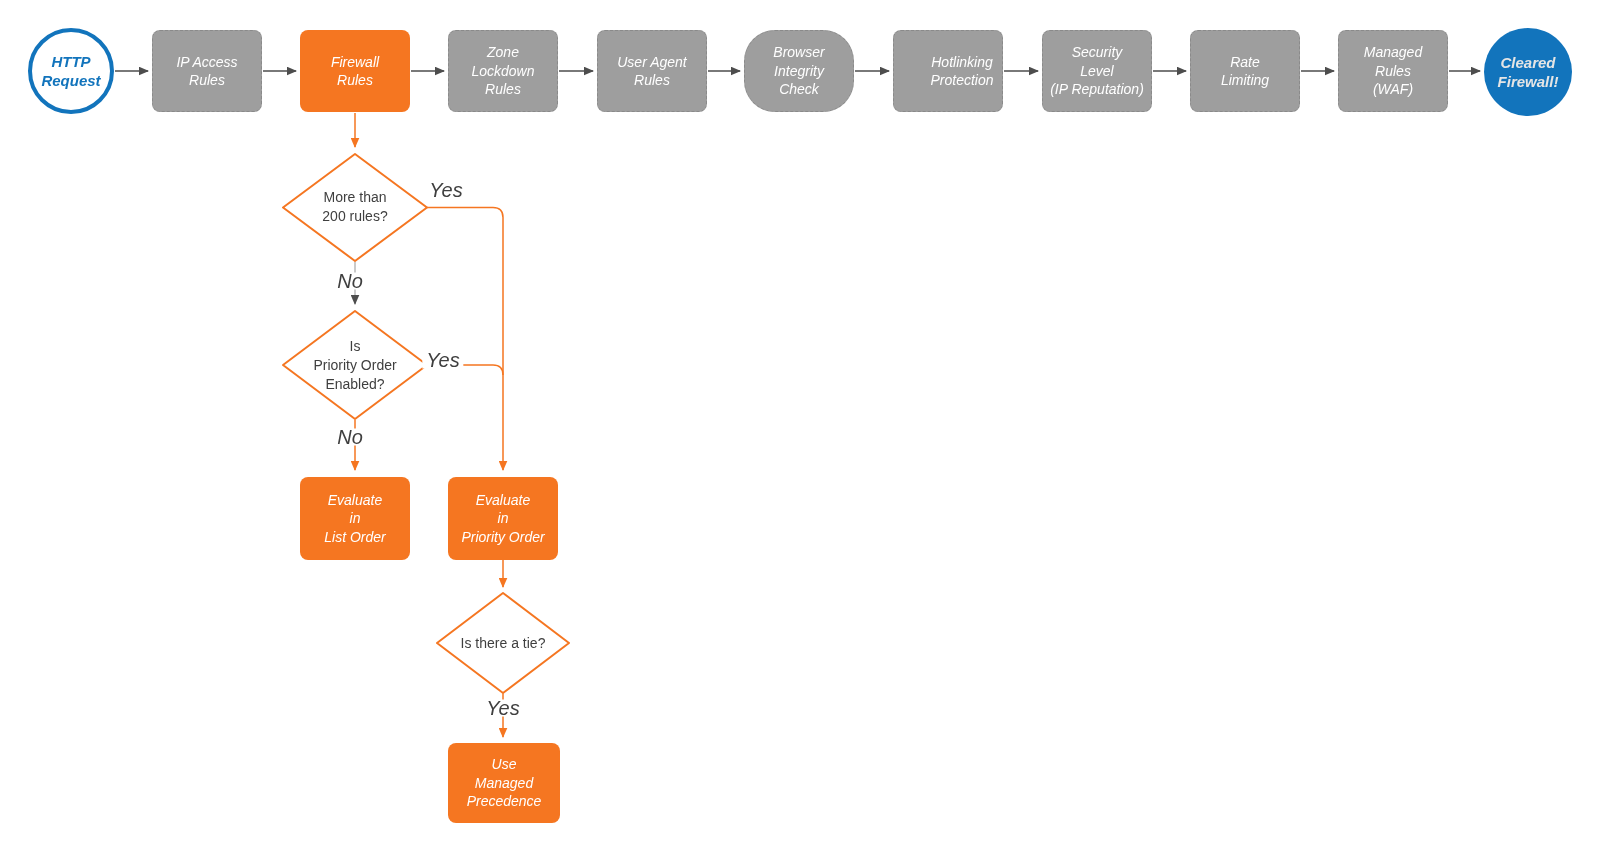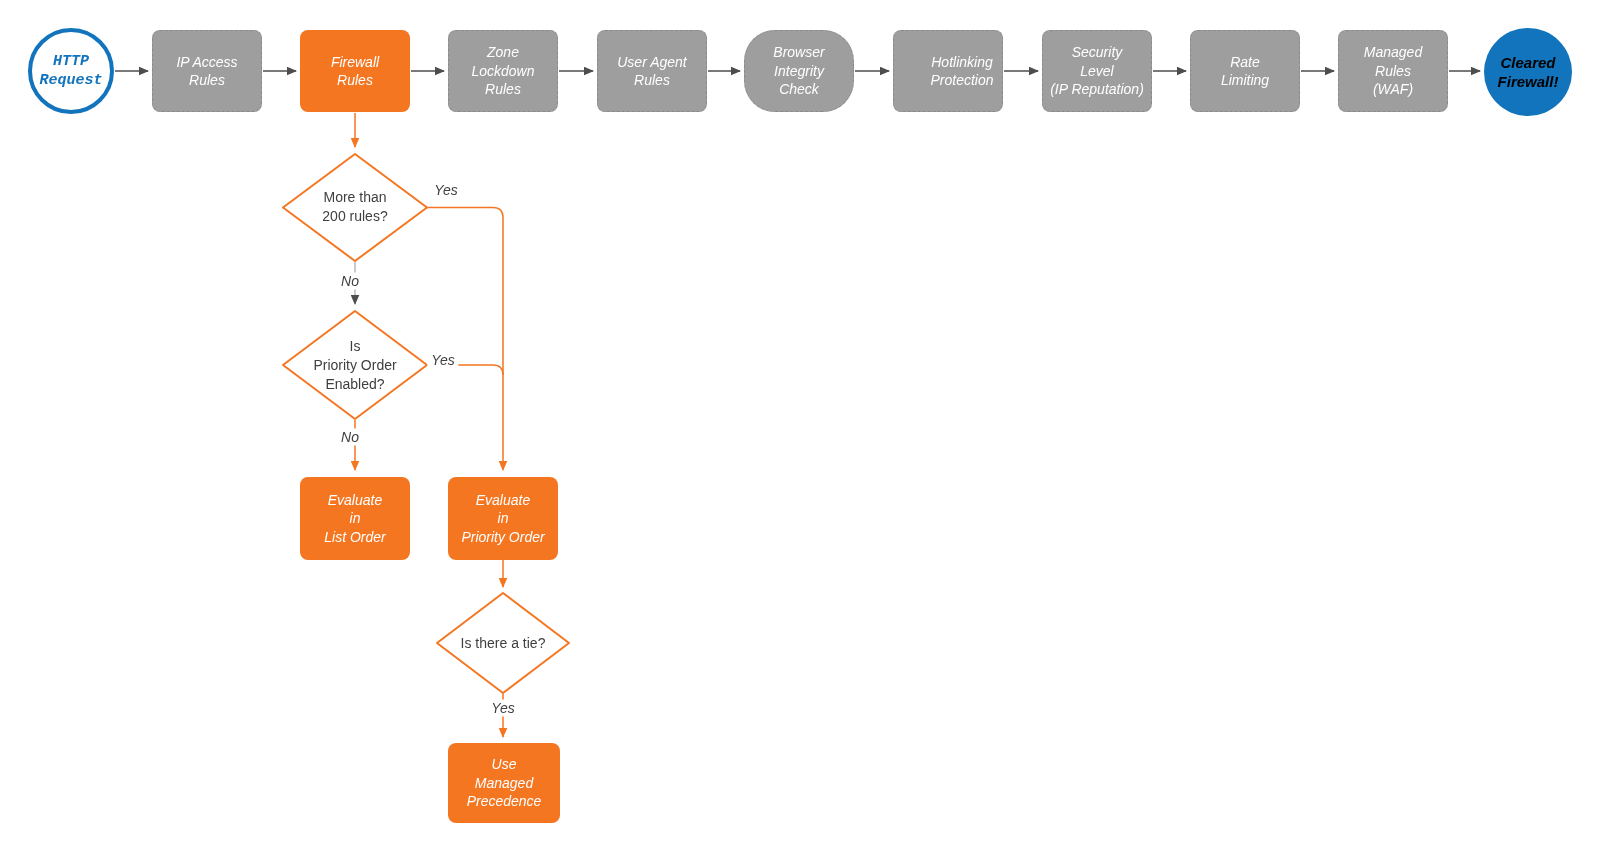--- a/index.html
+++ b/index.html
@@ -55,42 +55,42 @@
     font-weight: bold;
     font-style: italic;
     font-size: 15px;
     line-height: 19px;
   }
   .end-circle {
     width: 88px;
     height: 88px;
     border-radius: 50%;
     background: #1274BC;
-    color: #000000;
+    color: #e5e5e5;
     font-weight: bold;
     font-style: italic;
     font-size: 15px;
     line-height: 19px;
     justify-content: center;
   }
   .diamond-label {
     position: absolute;
     transform: translate(-50%, -50%);
     text-align: center;
     white-space: pre-line;
     color: #3F3F3F;
     font-size: 14px;
     line-height: 19px;
   }
   .edge-label {
     position: absolute;
     transform: translate(-50%, -50%);
     font-style: italic;
     color: #3F3F3F;
-    font-size: 14px;
+    font-size: 20px;
     background: #ffffff;
     padding: 0 4px;
     line-height: 17px;
   }
 </style>
 </head>
 <body>
 
 <div class="stage">
 
@@ -136,21 +136,21 @@
       <path d="M503,716 L503,737" stroke="#F57621" stroke-width="1.5" marker-end="url(#ao)"></path>
     </g>
 
     <g fill="#ffffff" stroke="#F57621" stroke-width="2" stroke-linejoin="round">
       <polygon points="355,154 427,207.5 355,261 283,207.5"></polygon>
       <polygon points="355,311 427,365 355,419 283,365"></polygon>
       <polygon points="503,593 569,643 503,693 437,643"></polygon>
     </g>
   </svg>
 
-  <div class="node start-circle" style="left:28px; top:28px;font-family:Liberation Mono, monospace;">
+  <div class="node start-circle" style="left:28px; top:28px;">
     <span>HTTP
 Request</span>
   </div>
 
   <div class="node box gray" style="left:152px; top:30px;">
     <span>IP Access
 Rules</span>
   </div>
   <div class="node box orange" style="left:300px; top:30px;text-align:center;">
     <span>Firewall

